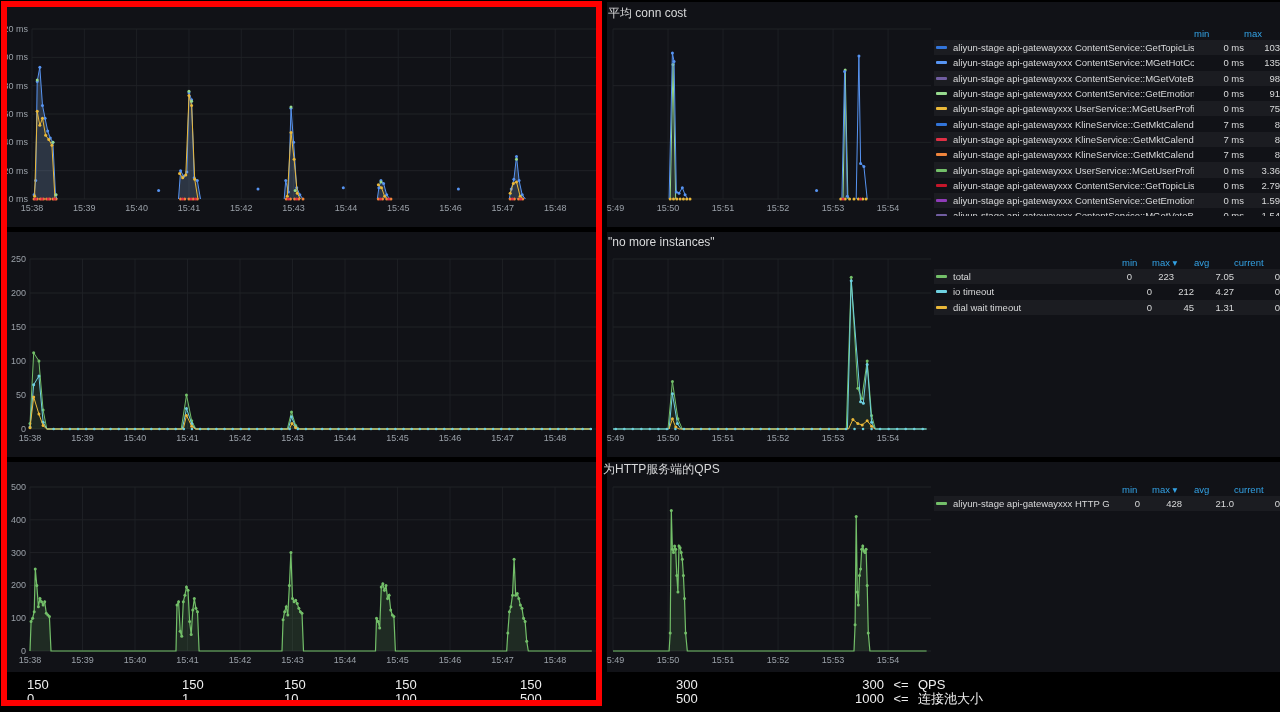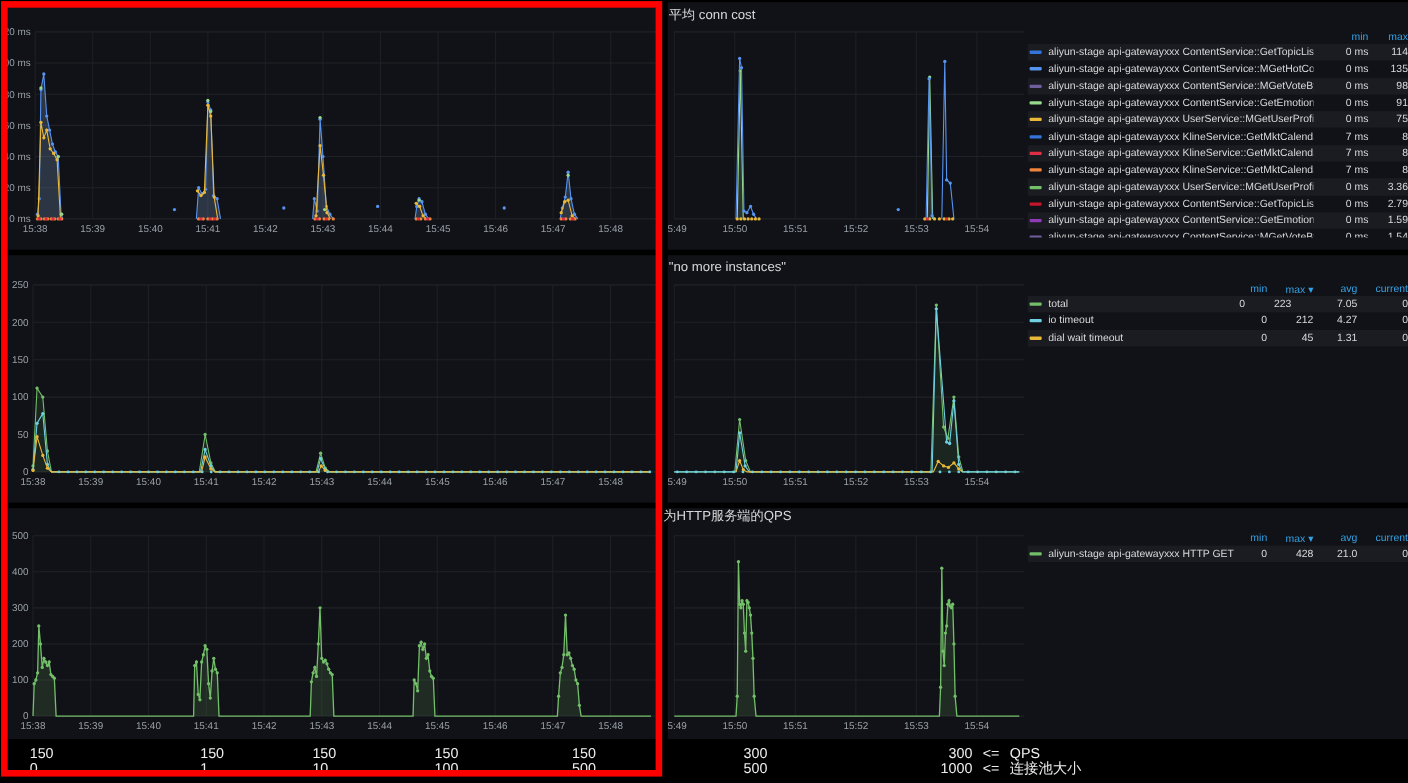--- a/index.html
+++ b/index.html
@@ -7,21 +7,21 @@
        font-family:"Liberation Sans", sans-serif;}
   .panel{position:absolute;background:#111217;}
   .chart{position:absolute;}
   .ptitle{position:absolute;color:#d8d9da;font-size:12px;font-weight:500;
           white-space:nowrap;z-index:5;}
   .clipfrag{display:inline-block;width:5px;overflow:hidden;vertical-align:top;}
   .clipfrag>span{display:inline-block;margin-left:-8px;}
   .legend{position:absolute;overflow:hidden;font-size:9.5px;color:#d8d9da;z-index:4;}
   .lg-head{display:flex;align-items:center;height:13px;color:#33a2e5;}
   .lg-head .sp{flex:1;}
-  .lg-head .hc{text-align:right;white-space:nowrap;}
+  .lg-head .hc{white-space:nowrap;}
   .lg-row{display:flex;align-items:center;height:15.3px;cursor:pointer;}
   .lg-row:nth-child(even){background:rgba(255,255,255,0.045);}
   .lg-sw{width:11px;height:3px;border-radius:1px;margin:0 6px 0 2px;flex:none;}
   .lg-label{flex:1;white-space:nowrap;overflow:hidden;}
   .lg-val{text-align:right;white-space:nowrap;flex:none;}
   .footer{position:absolute;left:0;top:672px;width:1280px;height:40px;background:#000;
           color:#eeeeee;font-size:13px;line-height:14px;z-index:3;}
   .fpair{position:absolute;top:6px;white-space:pre;}
   .fnote{position:absolute;top:6px;}
   .fnote .r{display:flex;}
@@ -631,21 +631,21 @@
 <div class="legend" style="left:934px;top:27px;width:346px;height:189px">
     <div class="lg-head">
       <span class="sp"></span>
       <span class="hc" style="width: 50px;">min</span>
       <span class="hc" style="width: 36px;">max</span>
     </div>
     <div class="lg-row">
       <span class="lg-sw" style="background: rgb(50, 116, 217);"></span>
       <span class="lg-label">aliyun-stage api-gatewayxxx ContentService::GetTopicList Max tag.conn_cost</span>
       <span class="lg-val" style="width: 50px;">0 ms</span>
-      <span class="lg-val" style="width: 36px;">114</span>
+      <span class="lg-val" style="width: 36px;">103</span>
     </div>
     <div class="lg-row">
       <span class="lg-sw" style="background: rgb(87, 148, 242);"></span>
       <span class="lg-label">aliyun-stage api-gatewayxxx ContentService::MGetHotComments Max tag.conn_cost</span>
       <span class="lg-val" style="width: 50px;">0 ms</span>
       <span class="lg-val" style="width: 36px;">135</span>
     </div>
     <div class="lg-row">
       <span class="lg-sw" style="background: rgb(112, 93, 160);"></span>
       <span class="lg-label">aliyun-stage api-gatewayxxx ContentService::MGetVoteByUserID Max tag.conn_cost</span>
@@ -746,21 +746,21 @@
       <span class="hc" style="width: 30px;">min</span>
       <span class="hc" style="width: 42px;">max ▾</span>
       <span class="hc" style="width: 40px;">avg</span>
       <span class="hc" style="width: 46px;">current</span>
     </div>
     <div class="lg-row">
       <span class="lg-sw" style="background: rgb(115, 191, 105);"></span>
       <span class="lg-label">aliyun-stage api-gatewayxxx HTTP GET /v1/buzzinfo/topics</span>
       <span class="lg-val" style="width: 30px;">0</span>
       <span class="lg-val" style="width: 42px;">428</span>
-      <span class="lg-val" style="width: 40px;">21.0</span>
+      <span class="lg-val" style="width: 40px; margin-left: 12px;">21.0</span>
       <span class="lg-val" style="width: 46px;">0</span>
     </div>
   </div>
 
 <div class="footer">
     <div class="fpair" style="left: 27px;">150
 0</div>
     <div class="fpair" style="left: 182px;">150
 1</div>
     <div class="fpair" style="left: 284px;">150

